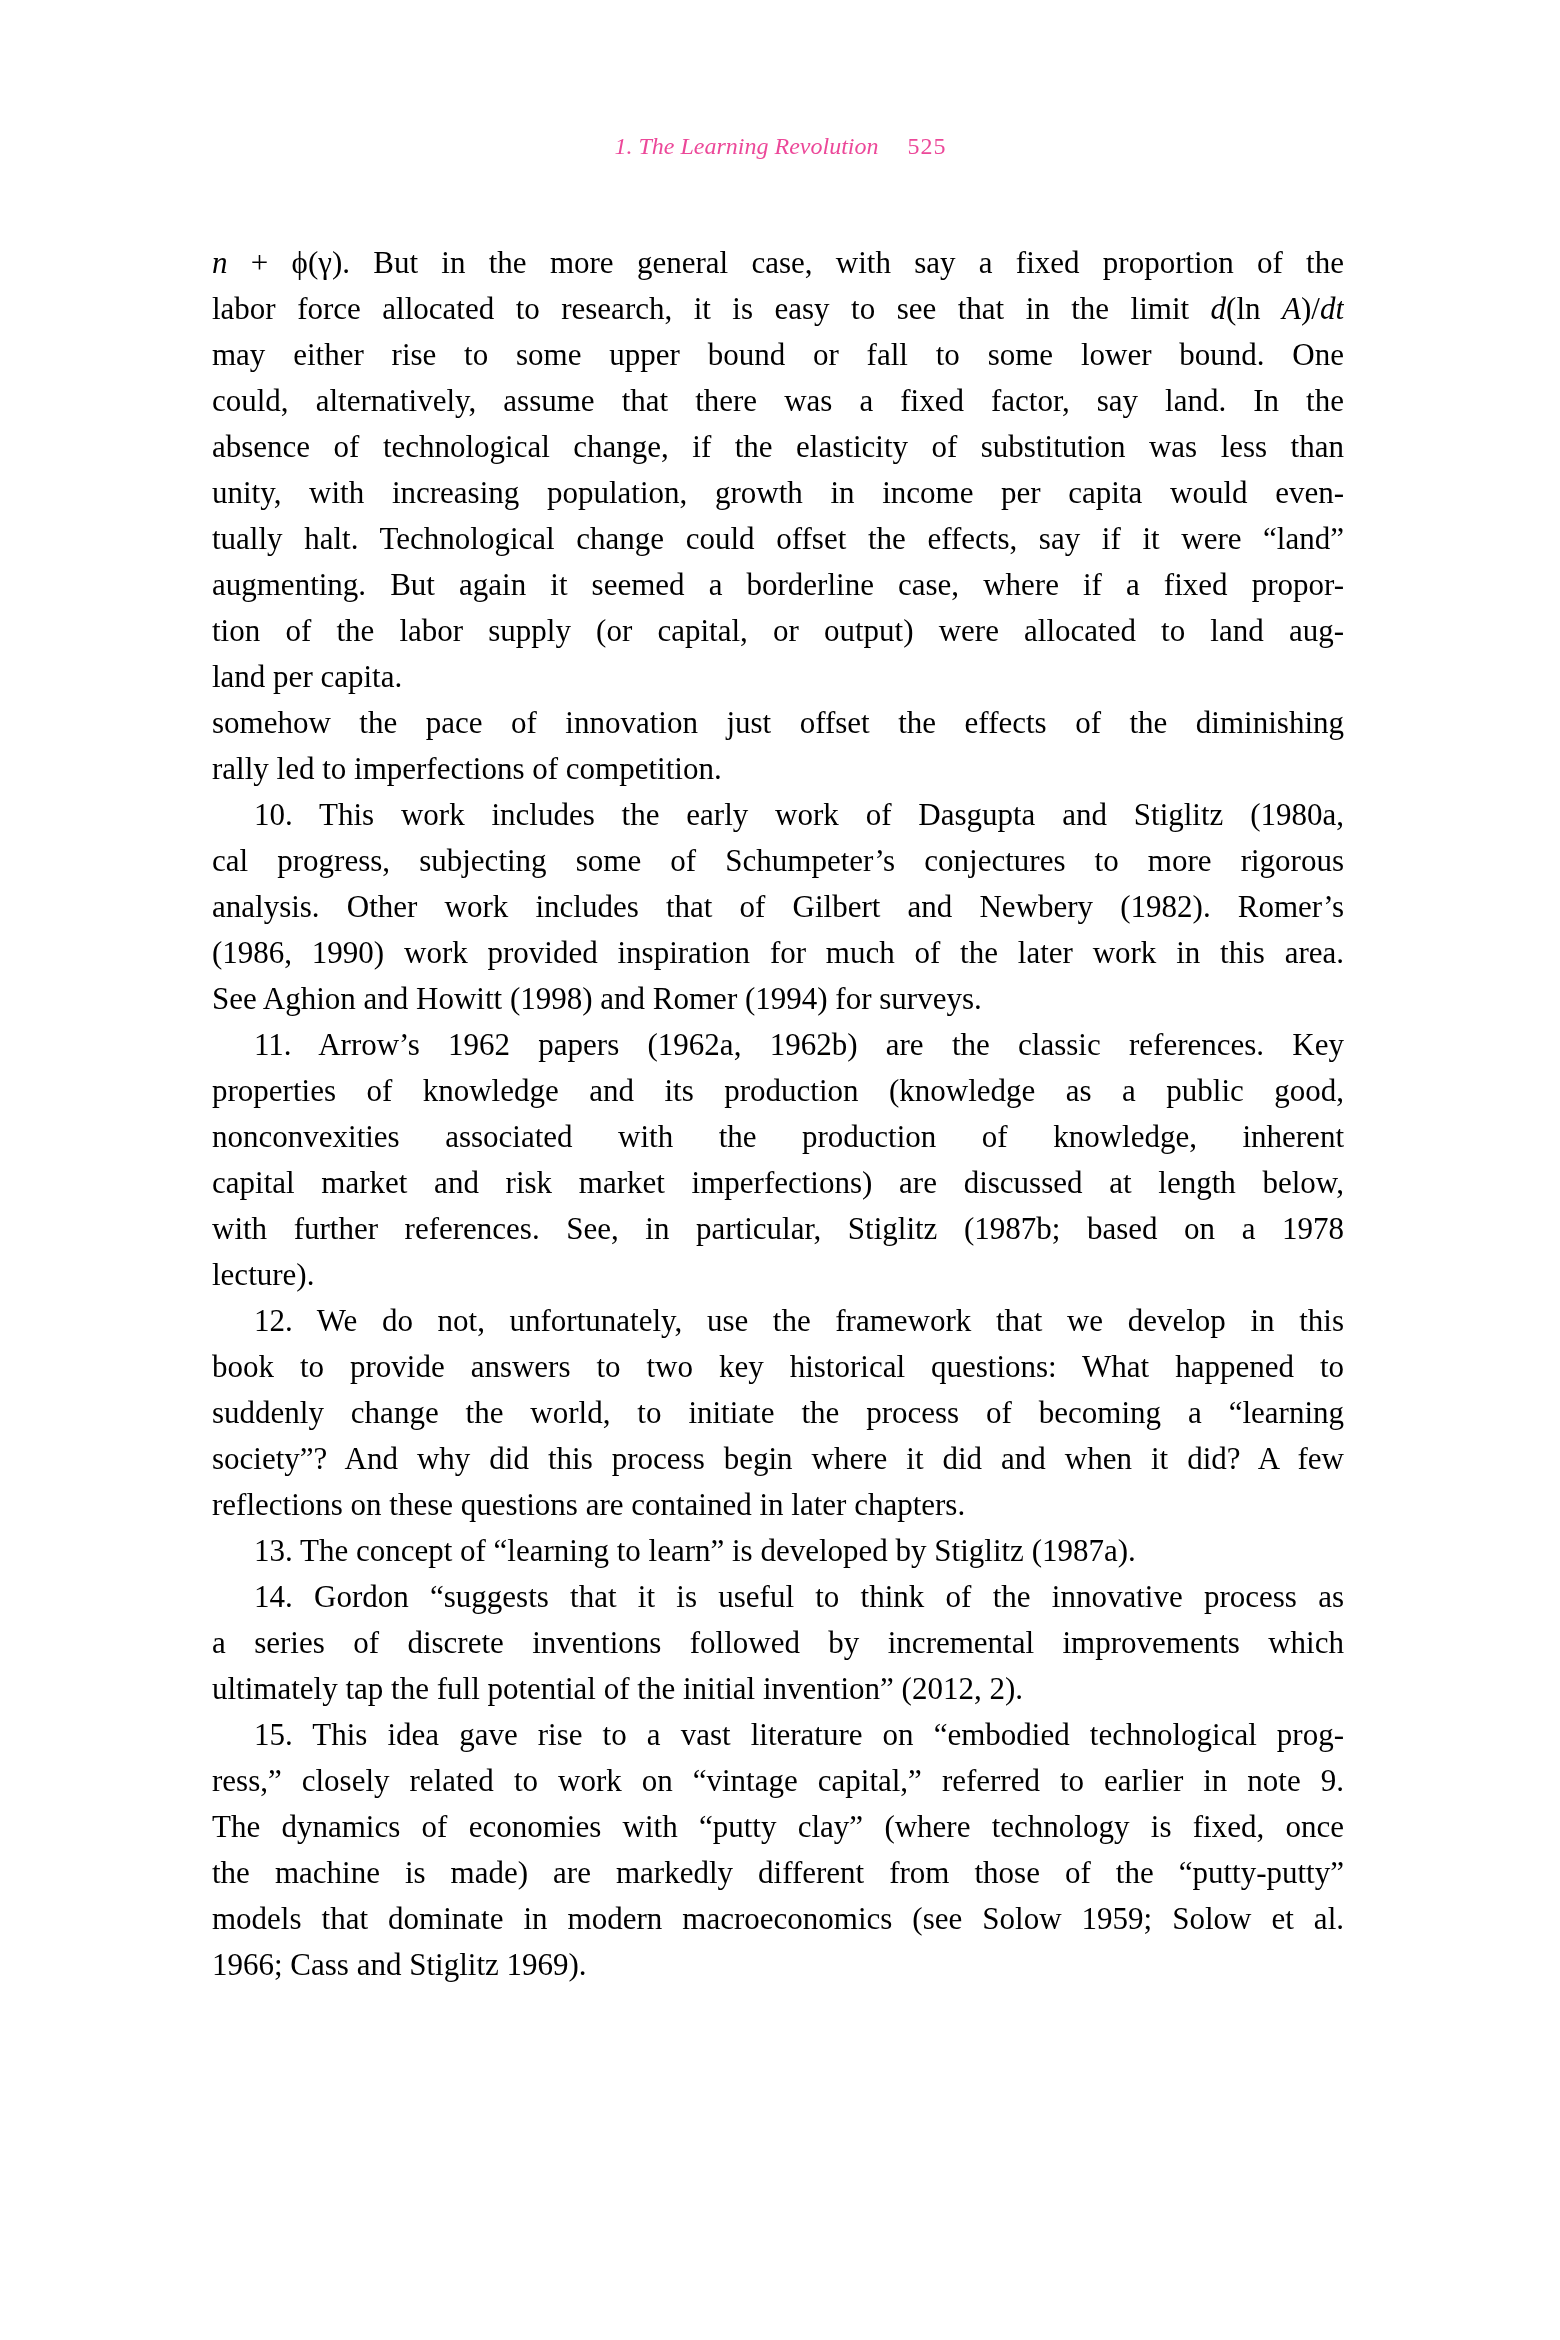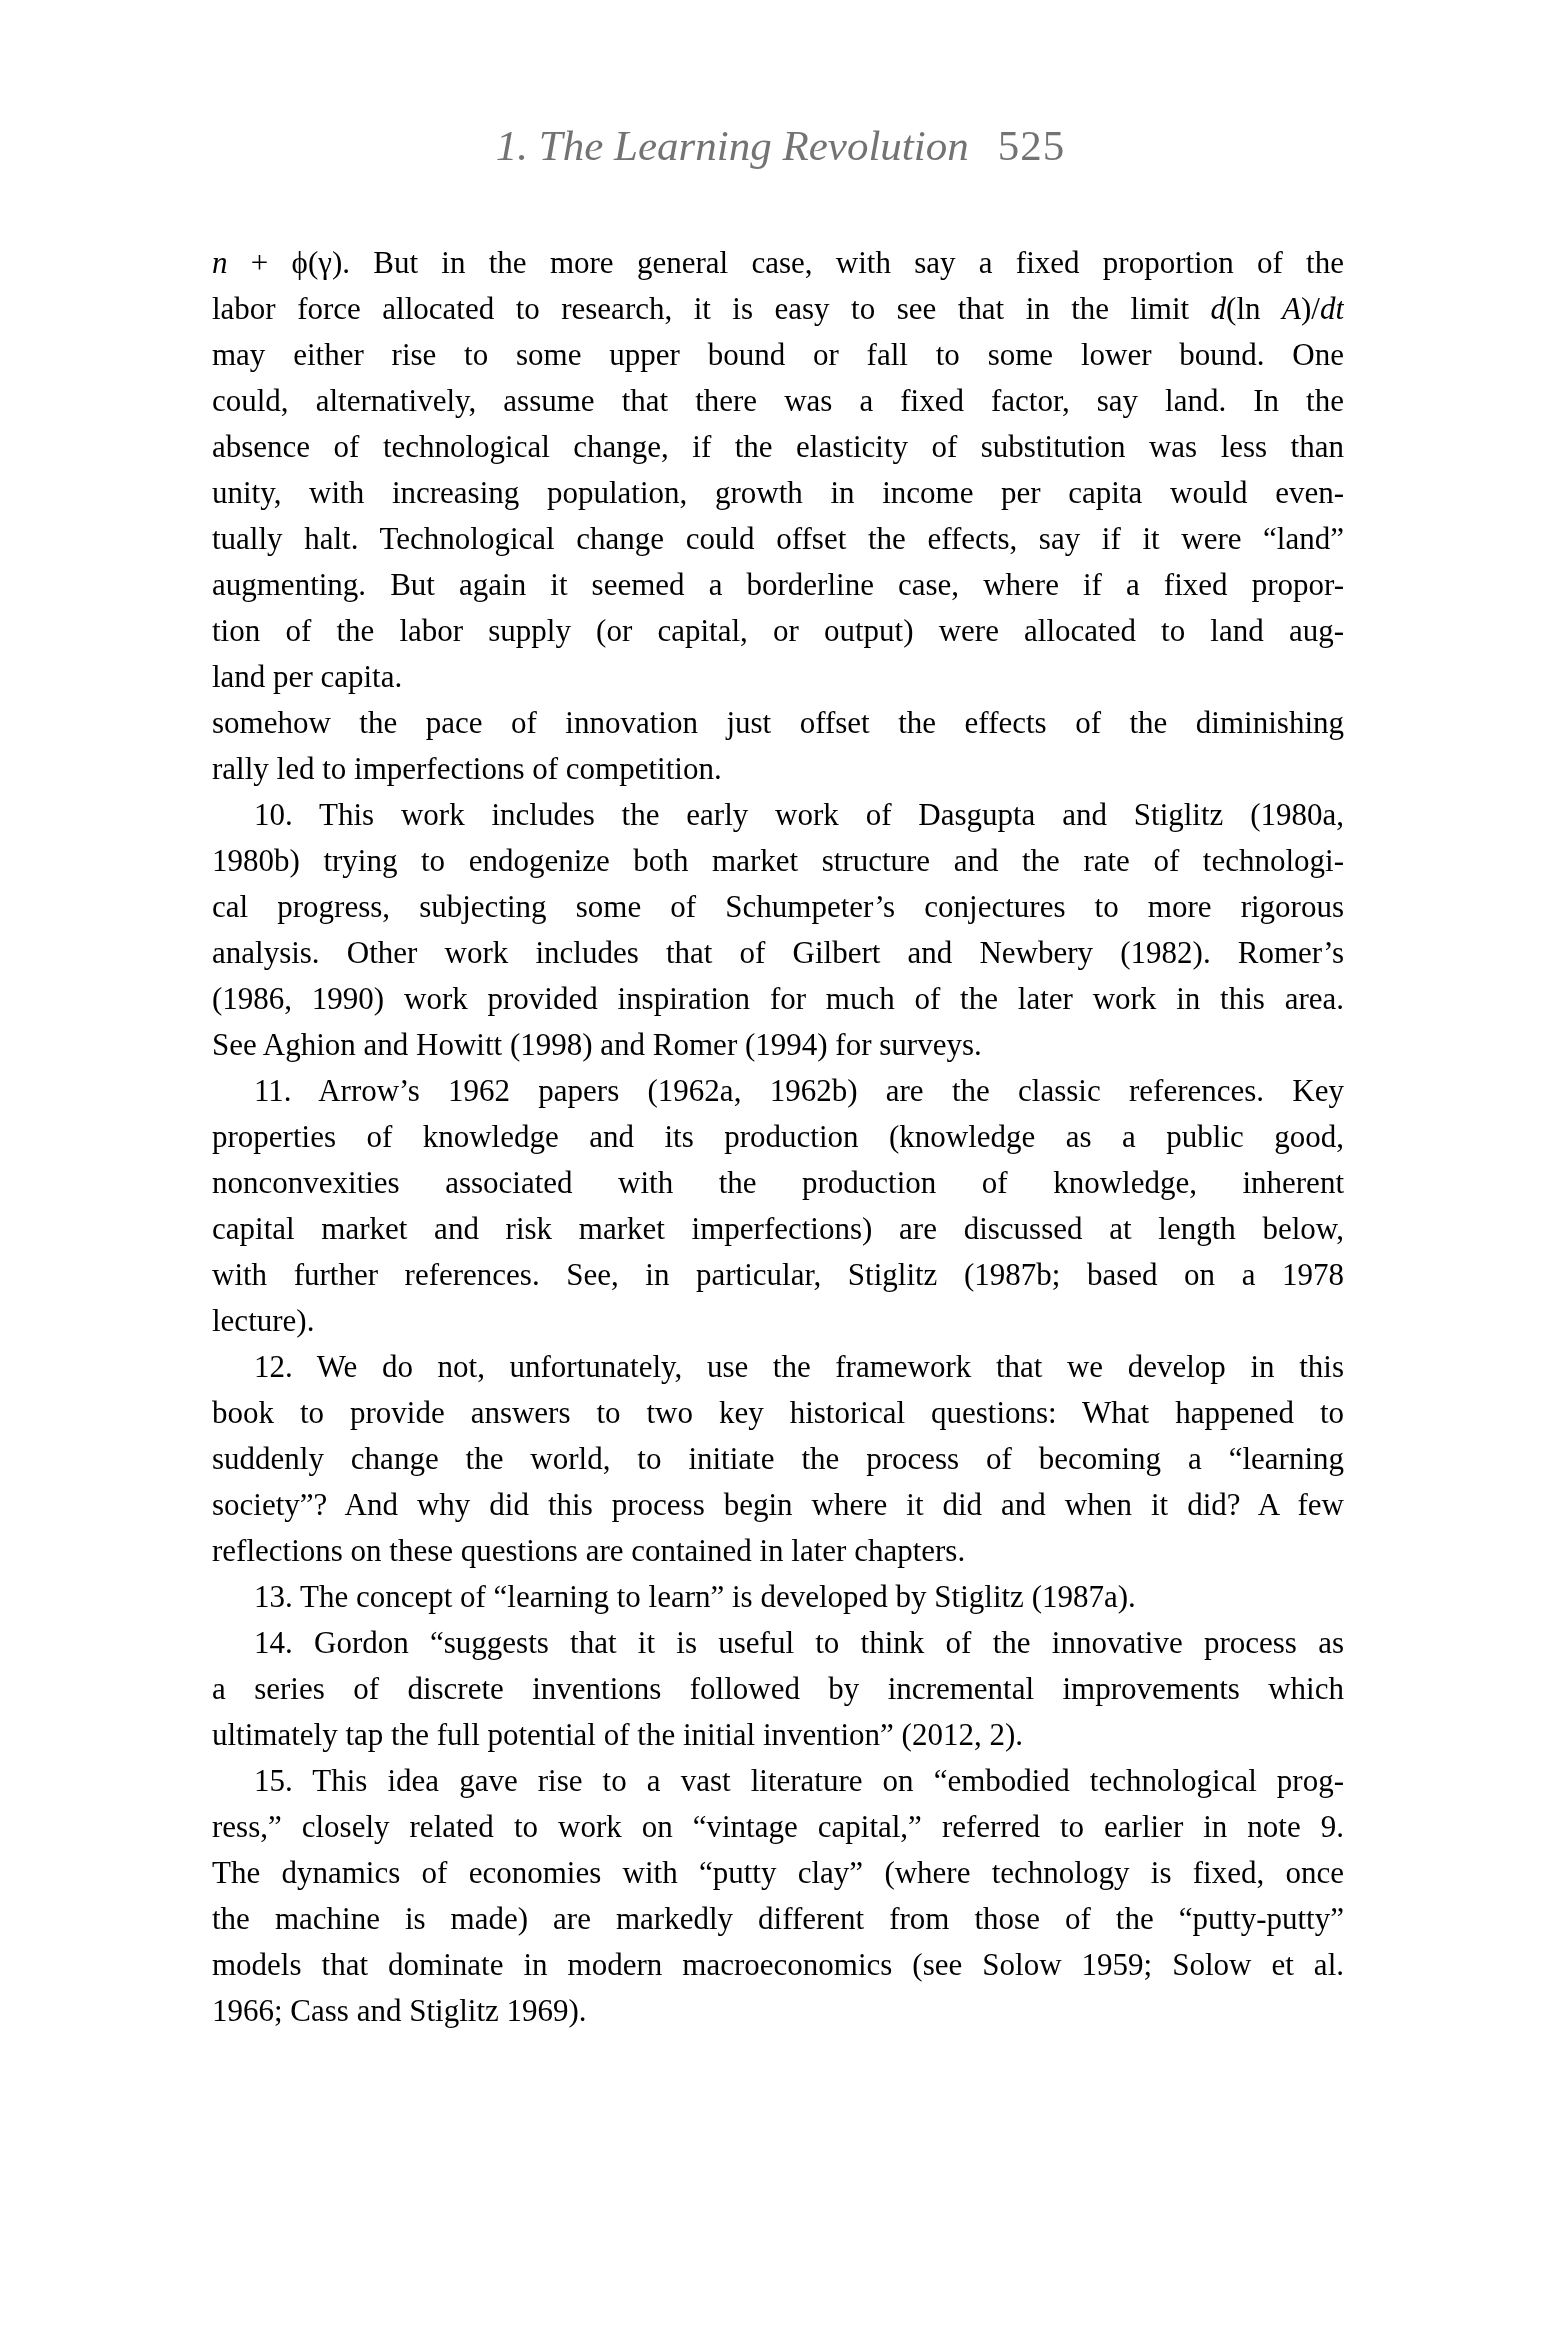--- a/index.html
+++ b/index.html
@@ -15,23 +15,23 @@
     color: #1a1a1a;
     font-family: "Liberation Serif", "DejaVu Serif", serif;
     overflow: hidden;
   }
   .running-head {
     position: absolute;
     top: 127px;
     left: 0;
     width: 100%;
     text-align: center;
-    font-size: 43px;
+    font-size: 24px;
     line-height: 38px;
-    color: #737373;
+    color: #ec4899;
     white-space: nowrap;
   }
   .rh-title {
     font-style: italic;
   }
   .rh-page {
     margin-left: 29px;
     font-style: normal;
     letter-spacing: 1px;
   }
@@ -75,21 +75,20 @@
       <div class="line"><span>could, alternatively, assume that there was a fixed factor, say land. In the</span></div>
       <div class="line"><span>absence of technological change, if the elasticity of substitution was less than</span></div>
       <div class="line"><span>unity, with increasing population, growth in income per capita would even-</span></div>
       <div class="line"><span>tually halt. Technological change could offset the effects, say if it were “land”</span></div>
       <div class="line"><span>augmenting. But again it seemed a borderline case, where if a fixed propor-</span></div>
       <div class="line"><span>tion of the labor supply (or capital, or output) were allocated to land aug-</span></div>
       <div class="line end"><span>land per capita.</span></div>
       <div class="line"><span>somehow the pace of innovation just offset the effects of the diminishing</span></div>
       <div class="line end"><span>rally led to imperfections of competition.</span></div>
       <div class="line indent"><span>10. This work includes the early work of Dasgupta and Stiglitz (1980a,</span></div>
-      <div class="line"><span>1980b) trying to endogenize both market structure and the rate of technologi-</span></div>
       <div class="line"><span>cal progress, subjecting some of Schumpeter’s conjectures to more rigorous</span></div>
       <div class="line"><span>analysis. Other work includes that of Gilbert and Newbery (1982). Romer’s</span></div>
       <div class="line"><span>(1986, 1990) work provided inspiration for much of the later work in this area.</span></div>
       <div class="line end"><span>See Aghion and Howitt (1998) and Romer (1994) for surveys.</span></div>
       <div class="line indent"><span>11. Arrow’s 1962 papers (1962a, 1962b) are the classic references. Key</span></div>
       <div class="line"><span>properties of knowledge and its production (knowledge as a public good,</span></div>
       <div class="line"><span>nonconvexities associated with the production of knowledge, inherent</span></div>
       <div class="line"><span>capital market and risk market imperfections) are discussed at length below,</span></div>
       <div class="line"><span>with further references. See, in particular, Stiglitz (1987b; based on a 1978</span></div>
       <div class="line end"><span>lecture).</span></div>

